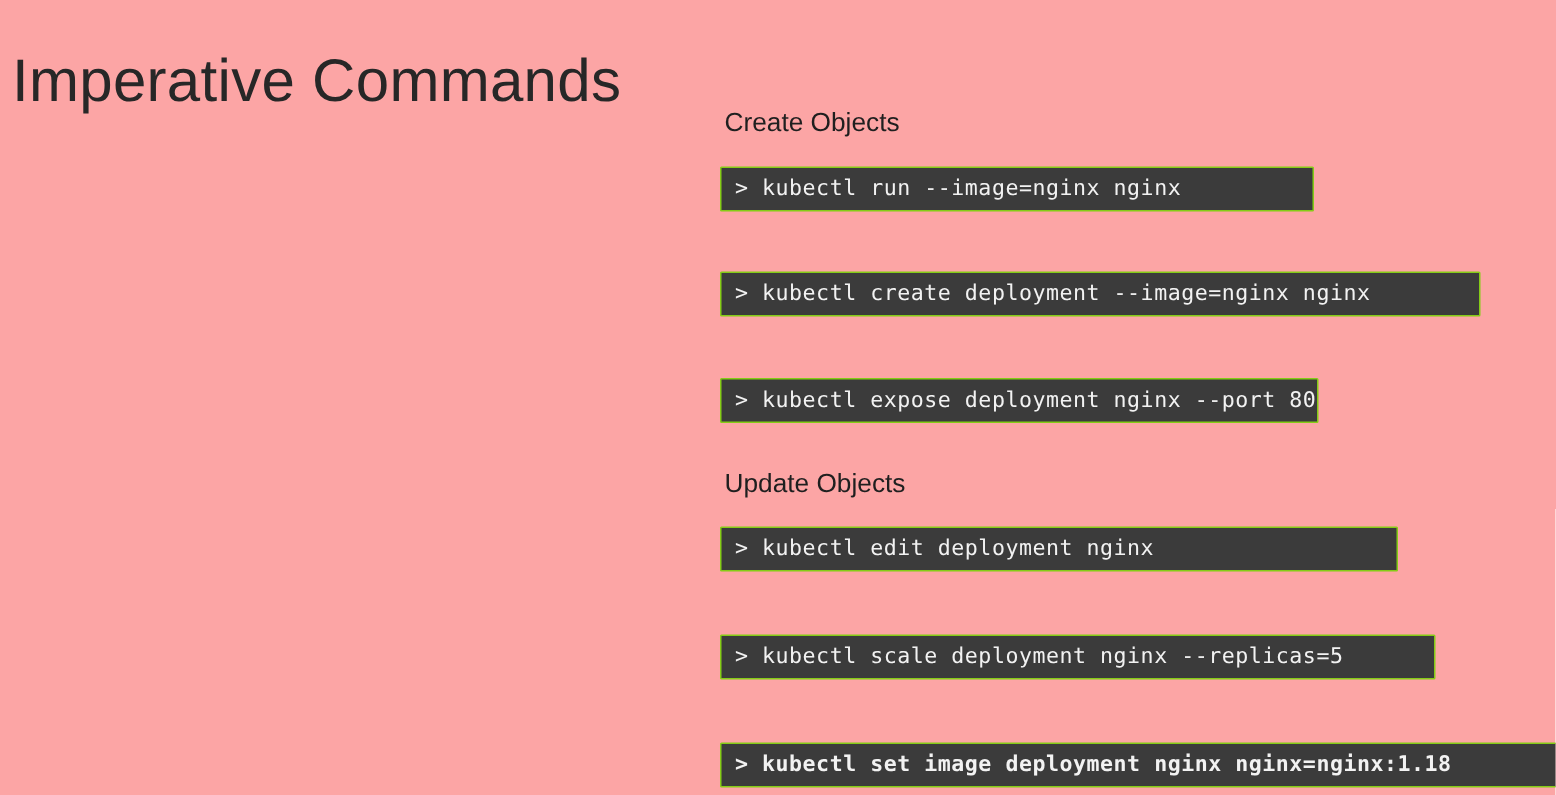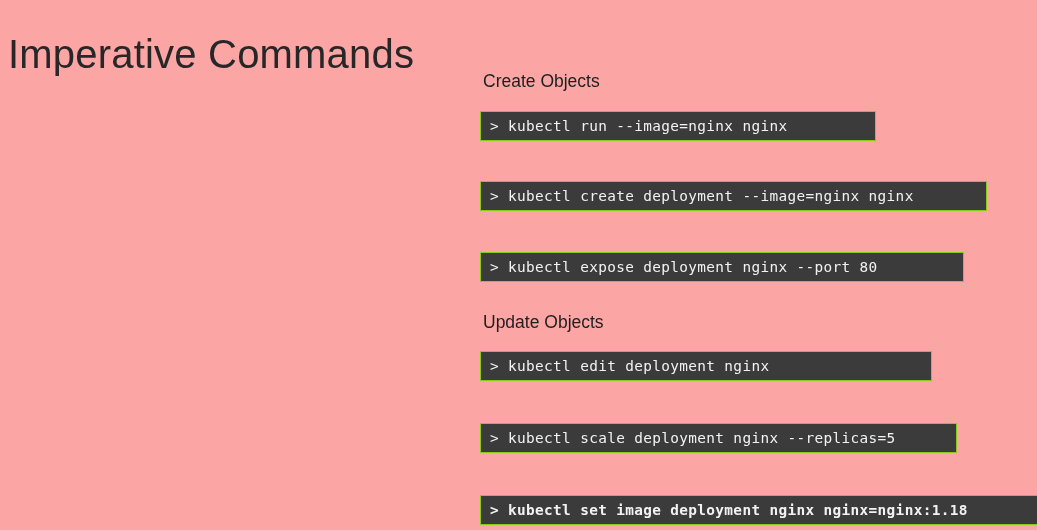--- a/index.html
+++ b/index.html
@@ -83,21 +83,21 @@
     color: #f2f2f2;
     white-space: pre;
   }
 
   
   .blk { position: absolute; left: 15px; }
 
   .h-create { top: 8px; }
   .b-c1 { top: 49px;  width: 396px; }
   .b-c2 { top: 119px; width: 507px; }
-  .b-c3 { top: 190px; width: 484px; align-items: center; }
+  .b-c3 { top: 190px; width: 399px; align-items: center; }
 
   .h-update { top: 249px; }
   .b-u1 { top: 289px; width: 452px; }
   .b-u2 { top: 361px; width: 477px; }
   .b-u3 { top: 433px; width: 568px; font-weight: bold; }
 </style>
 </head>
 <body>
 
 <div class="slide">

